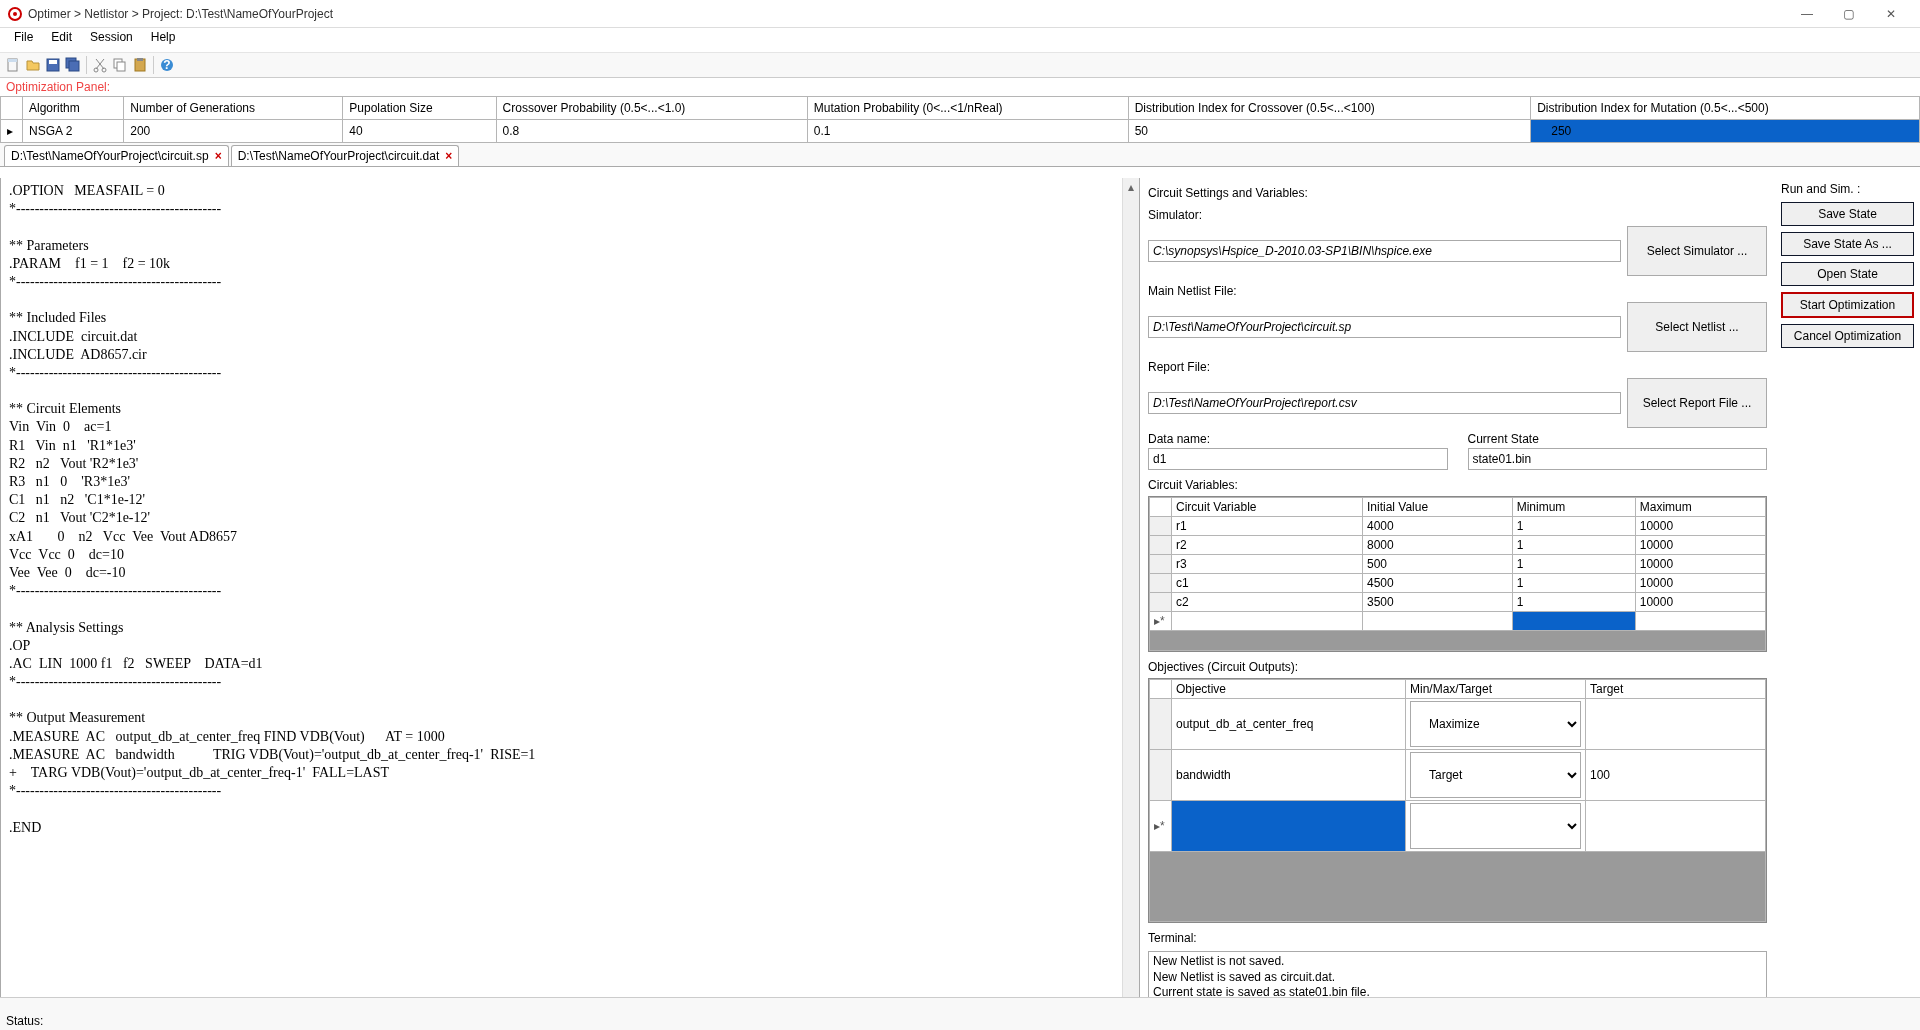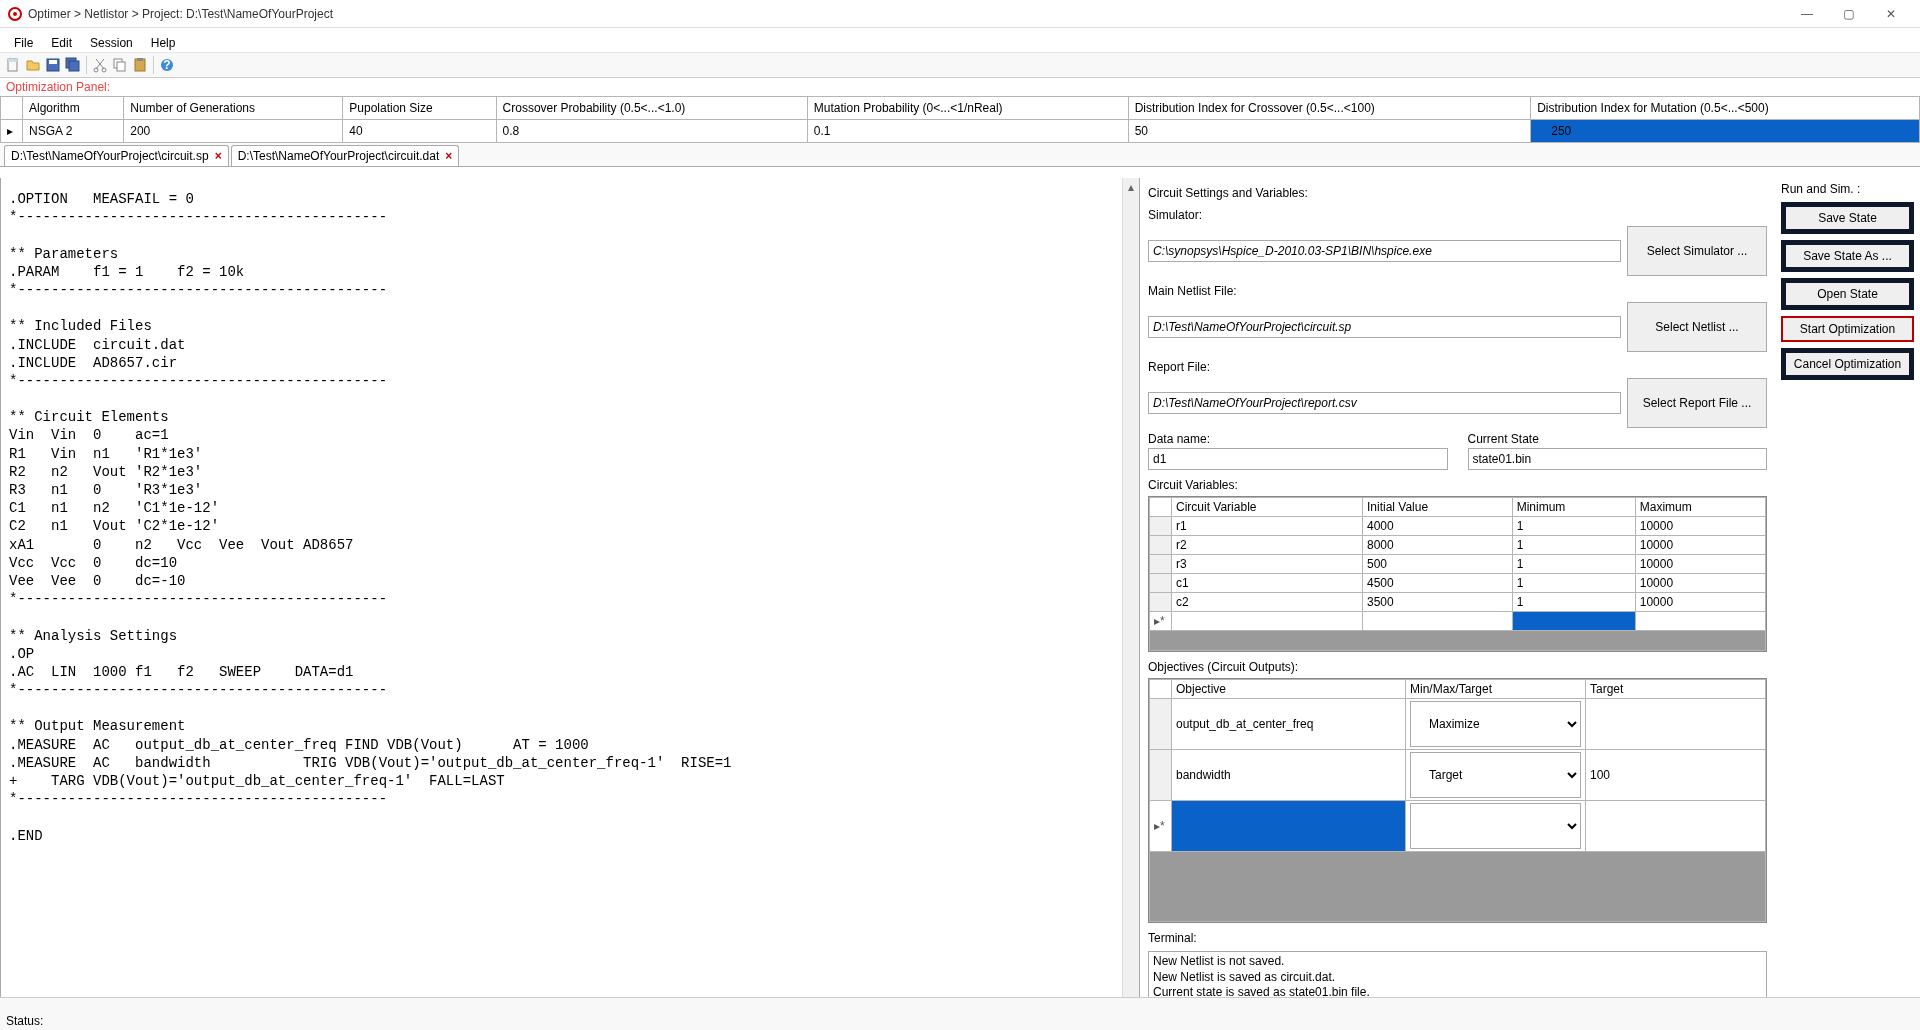--- a/index.html
+++ b/index.html
@@ -5,21 +5,21 @@
 * { box-sizing: border-box; margin: 0; padding: 0; font-family: 'Segoe UI', Tahoma, sans-serif; font-size: 12px; }
 body { background: #fff; width: 1920px; height: 1030px; overflow: hidden; position: relative; }
 
 .titlebar { height: 28px; display: flex; align-items: center; padding: 0 8px; background: #fff; border-bottom: 1px solid #ddd; }
 .titlebar-icon { width: 14px; height: 14px; border-radius: 50%; border: 2px solid #c00; margin-right: 6px; position: relative; }
 .titlebar-icon::after { content: ''; position: absolute; width: 4px; height: 4px; background: #c00; border-radius: 50%; top: 3px; left: 3px; }
 .titlebar-text { color: #333; }
 .win-controls { margin-left: auto; display: flex; gap: 0; }
 .win-btn { width: 42px; height: 24px; display: flex; align-items: center; justify-content: center; color: #555; cursor: default; }
 
-.menubar { height: 24px; display: flex; align-items: flex-end; padding: 0 6px; gap: 2px; background: #fff; }
+.menubar { height: 24px; display: flex; align-items: flex-start; padding: 0 6px; gap: 2px; background: #fff; }
 .menubar span { padding: 2px 8px; cursor: default; }
 
 .toolbar { height: 26px; display: flex; align-items: center; padding: 0 4px; gap: 2px; border-top: 1px solid #e5e5e5; border-bottom: 1px solid #ccc; background: #f8f8f8; }
 .tool-btn { width: 18px; height: 18px; display: flex; align-items: center; justify-content: center; }
 .tool-sep { width: 1px; height: 18px; background: #ccc; margin: 0 2px; }
 
 .panel-label { padding: 2px 6px; background: #fff; color: #ef4444; }
 
 .opt-table { width: 100%; border-collapse: collapse; }
 .opt-table th, .opt-table td { border: 1px solid #b5b5b5; padding: 4px 6px; text-align: left; font-weight: normal; background: #fff; }
@@ -27,21 +27,21 @@
 .opt-table td.sel { background: #0a62c9; color: #000000; padding-left: 20px; }
 .row-handle { width: 22px; text-align: center; background: #f0f0f0; }
 
 .tabs { display: flex; height: 24px; align-items: flex-end; border-bottom: 1px solid #aaa; background: #f9f9f9; padding-left: 4px; }
 .tab { display: flex; align-items: center; padding: 3px 6px; border: 1px solid #aaa; border-bottom: none; background: #fff; margin-right: 2px; border-radius: 3px 3px 0 0; }
 .tab .close { color: #c00; margin-left: 6px; font-weight: bold; cursor: default; }
 
 .main-area { display: flex; position: absolute; top: 178px; left: 0; right: 0; bottom: 20px; }
 
 .editor { flex: 1; position: relative; border: 1px solid #aaa; border-top: none; background: #fff; overflow: hidden; }
-.editor pre { font-family: Liberation Mono, monospace; font-size: 14px; line-height: 1.3; padding: 4px 8px; white-space: pre; margin-top: 8px; }
+.editor pre { font-family: Liberation Serif, serif; font-size: 14px; line-height: 1.3; padding: 4px 8px; white-space: pre; }
 .scrollbar-v { position: absolute; right: 0; top: 0; bottom: 0; width: 17px; background: #f0f0f0; border-left: 1px solid #ddd; }
 .scroll-arrow { height: 17px; display: flex; align-items: center; justify-content: center; color: #666; }
 .scroll-arrow.bot { position: absolute; bottom: 0; width: 100%; }
 
 .right-panel { width: 635px; padding: 4px 8px; display: flex; flex-direction: column; gap: 4px; }
 .right-panel .label { margin-top: 4px; }
 .field-row { display: flex; gap: 6px; align-items: center; }
 .field-row input { flex: 1; border: 1px solid #aaa; padding: 3px 4px; background: #fff; font-style: italic; }
 .field-row button { width: 140px; border: 1px solid #aaa; background: #efefef; padding: 17px 4px; }
 
@@ -57,21 +57,21 @@
 .grid .new-row td.sel { background: #0a62c9; }
 .grid .footer { background: #9a9a9a; height: 20px; }
 .row-ind { width: 22px; background: #f0f0f0; text-align: center; color: #555; }
 
 .obj-grid select { width: 100%; border: 1px solid #aaa; padding: 14px; background: #fff; }
 .obj-footer { background: #9a9a9a; height: 70px; }
 
 .terminal { border: 1px solid #aaa; height: 64px; overflow-y: scroll; padding: 2px 4px; margin-top: 2px; line-height: 1.3; }
 
 .run-panel { width: 145px; padding: 4px 6px; display: flex; flex-direction: column; gap: 6px; }
-.run-panel button { border: 5px solid #0f172a; background: #efefef; padding: 4px 2px; }
+.run-panel button { border: 1px solid #0f172a; background: #efefef; padding: 4px 2px; }
 .run-panel button.highlight { border: 2px solid #b00; }
 
 .statusbar { position: absolute; bottom: 0; left: 0; right: 0; height: 20px; padding: 16px 6px; border-top: 1px solid #ccc; background: #f8f8f8; }
 
 svg.ico { width: 16px; height: 16px; }
 </style>
 </head>
 <body>
 
 <div class="titlebar">

